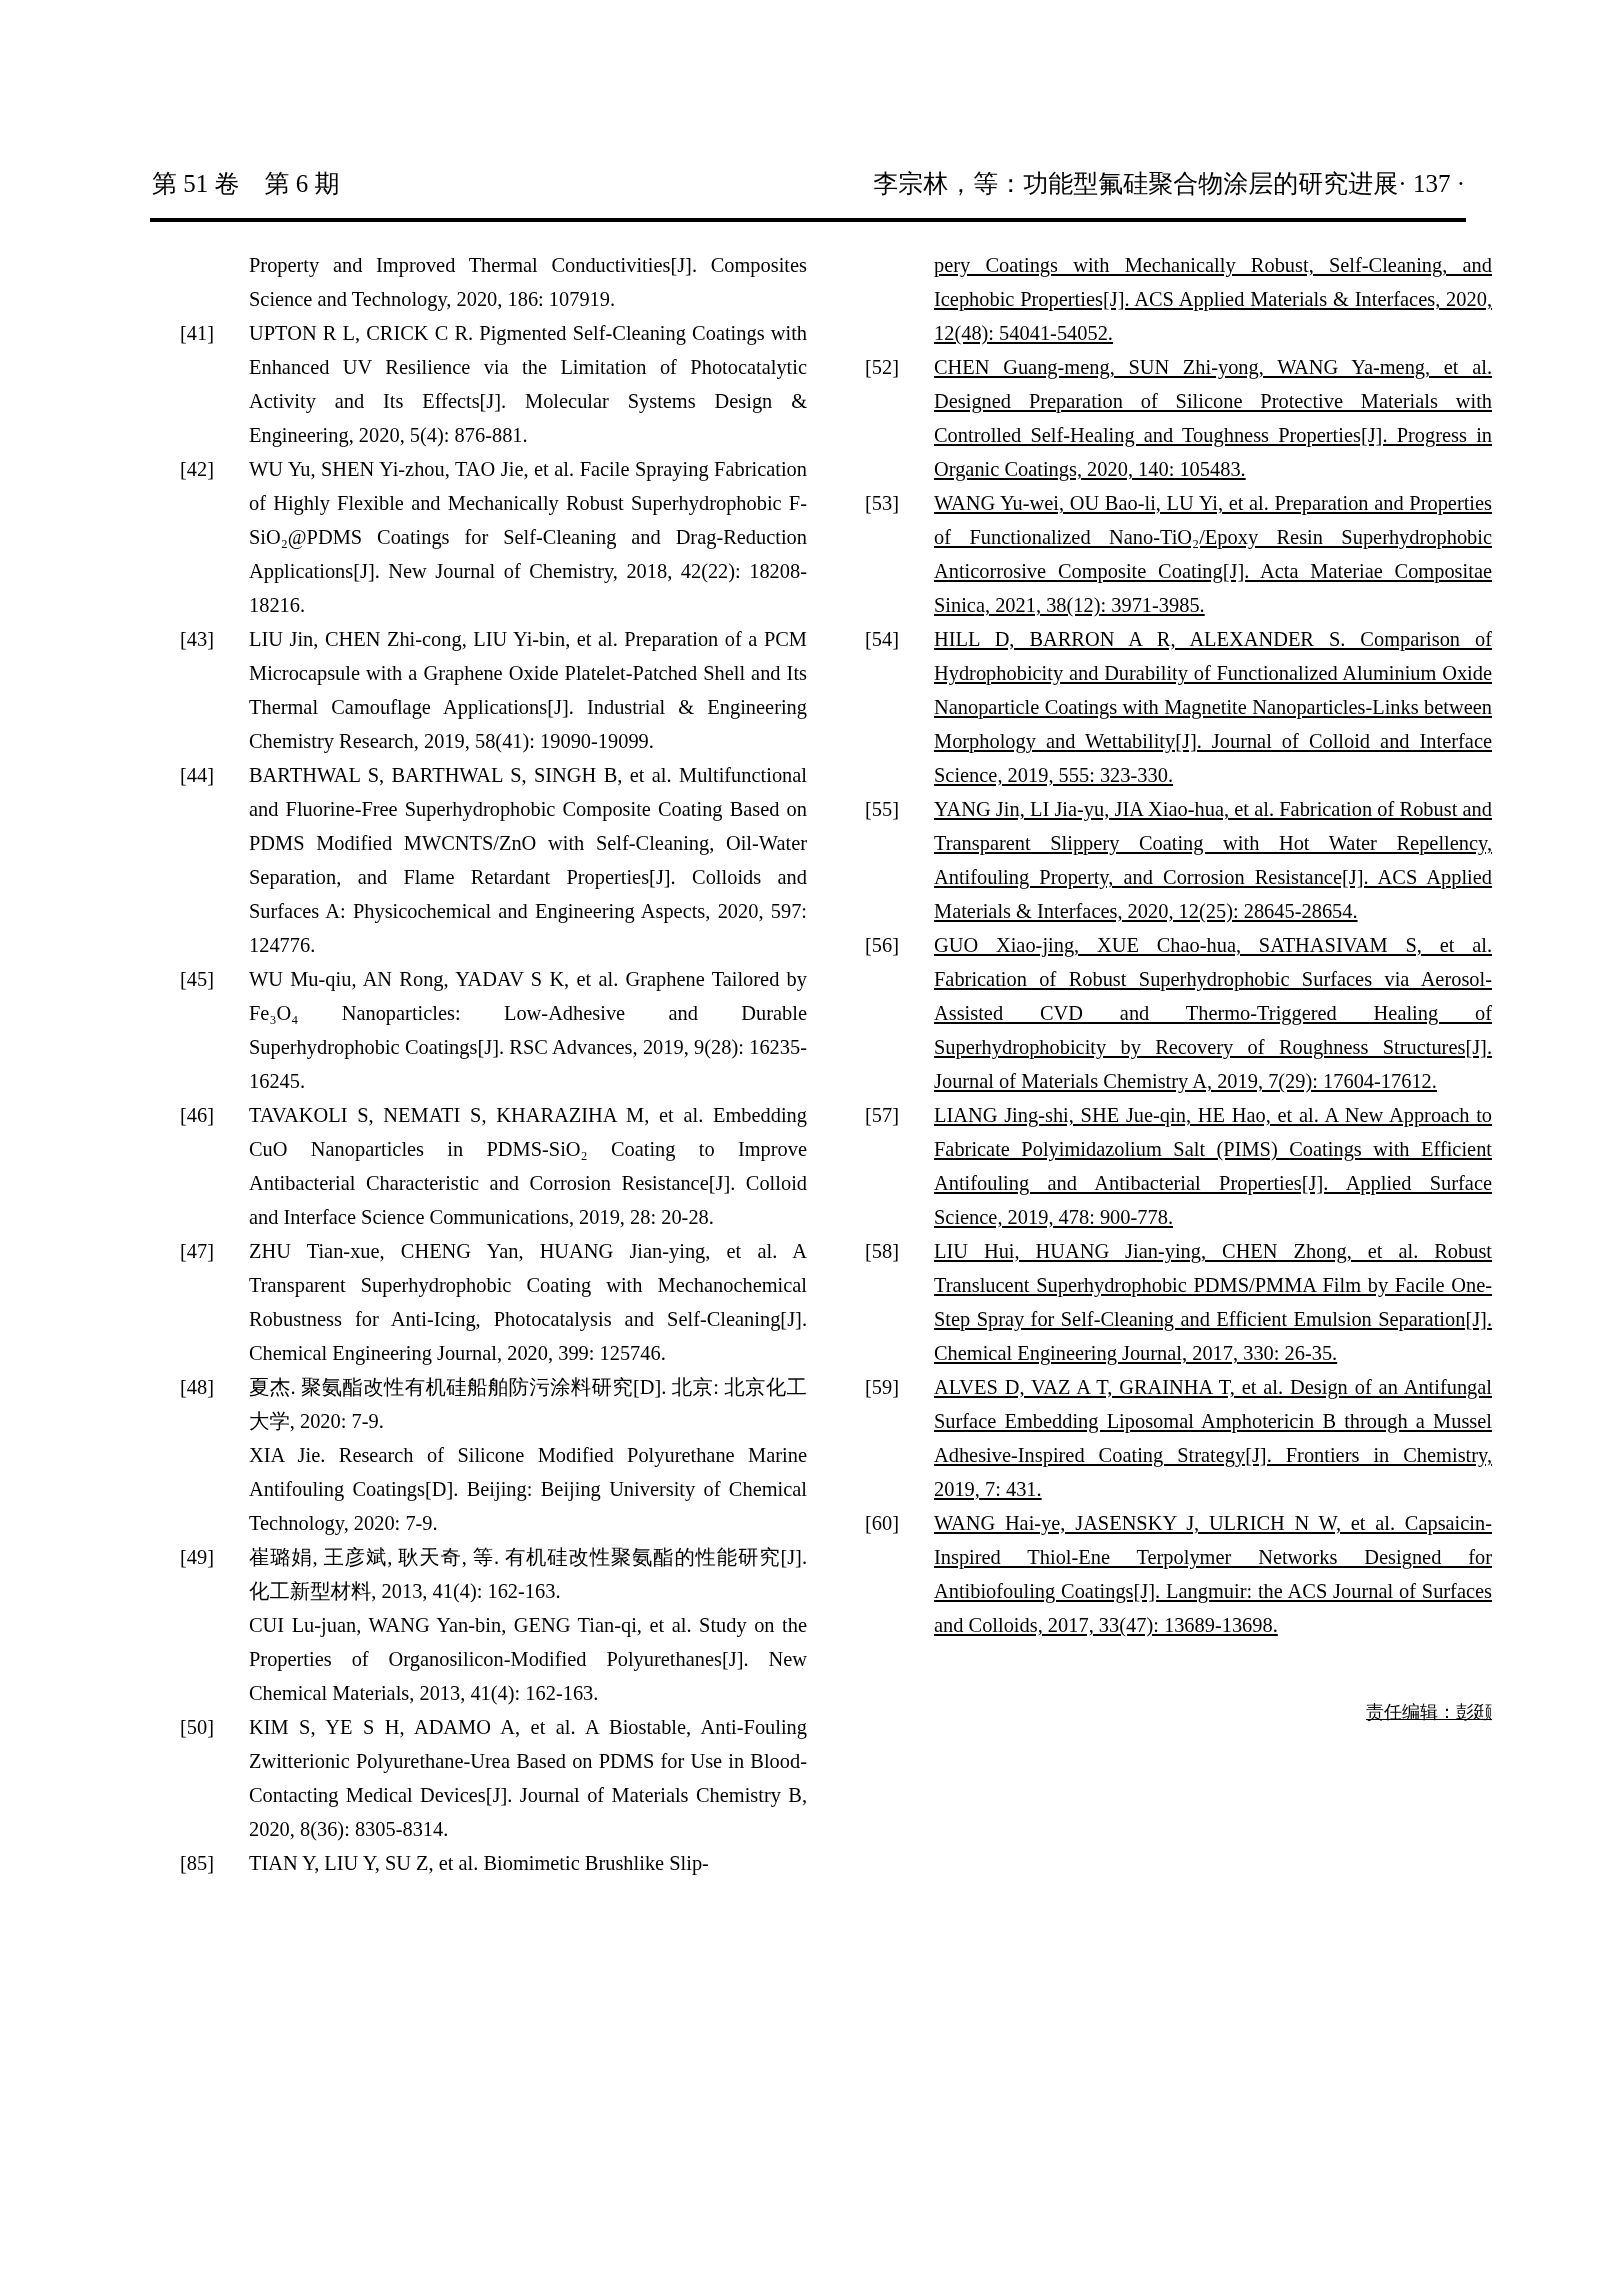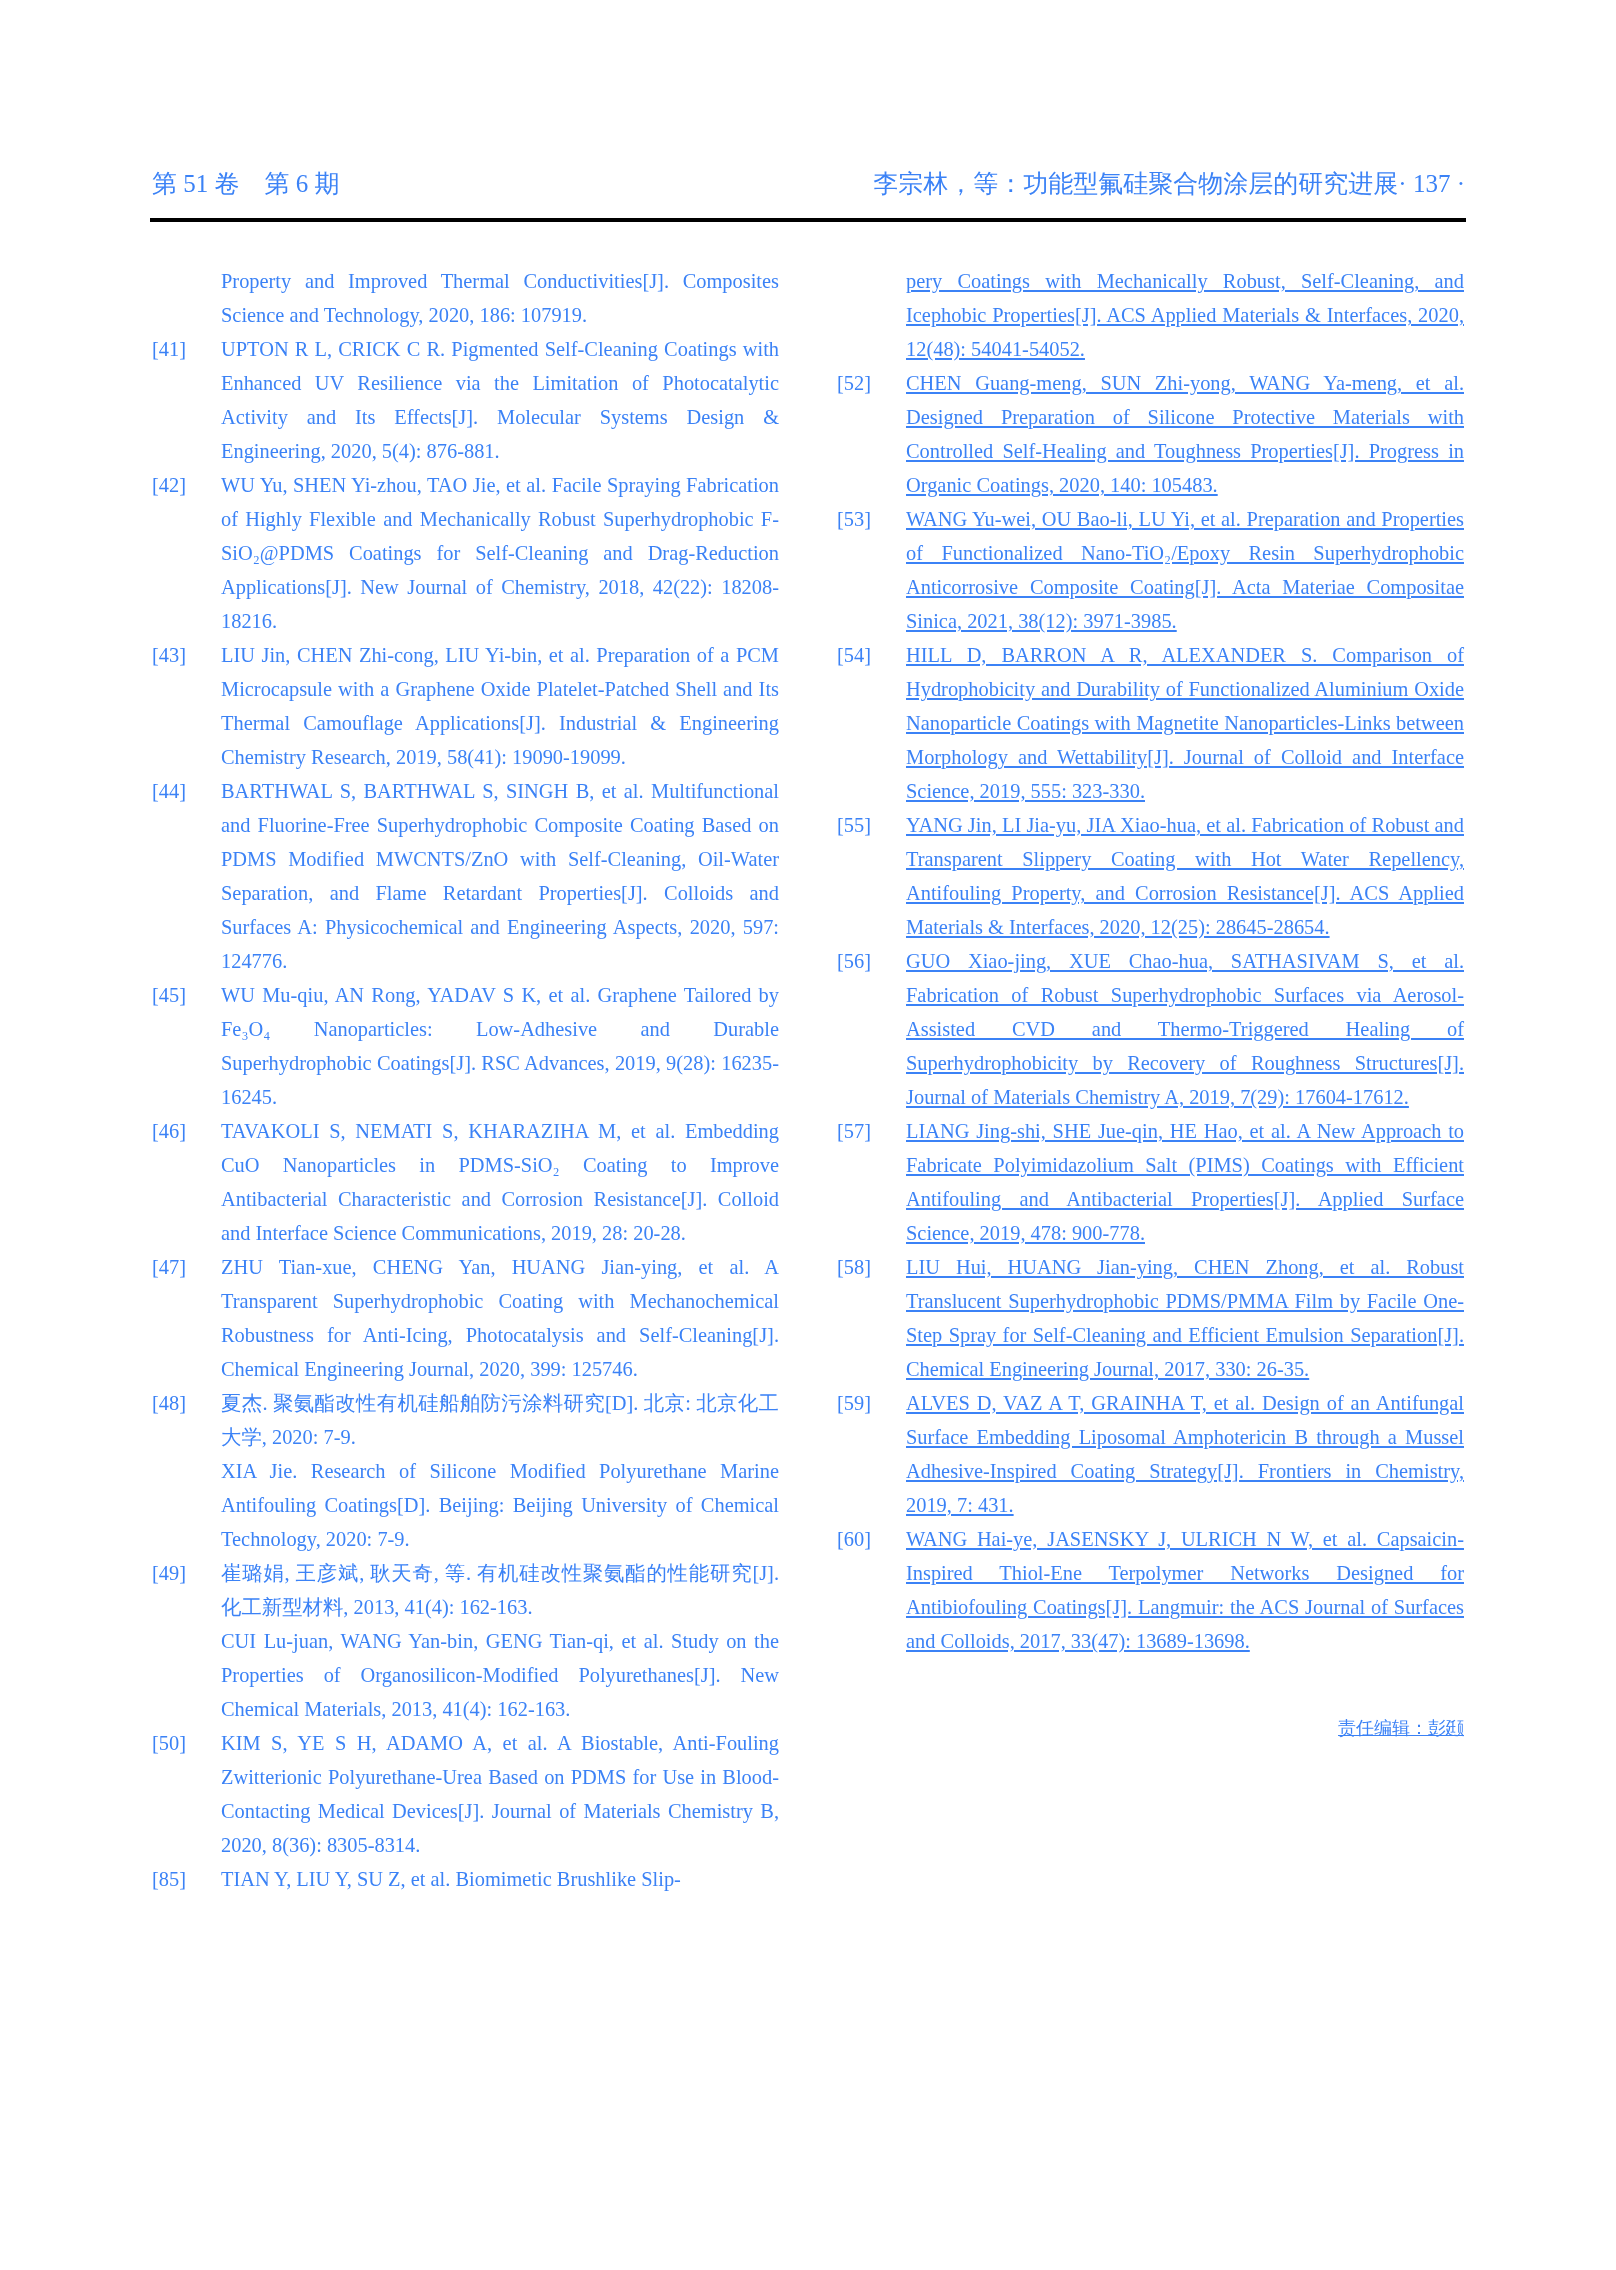--- a/index.html
+++ b/index.html
@@ -2,21 +2,21 @@
 <html style="font-size:15px"><head>
 <meta charset="utf-8">
 <style>
   html,body{margin:0;padding:0;background:#e8e8e8;}
   .page{
     position:relative;
     width:1617px;
     height:2270px;
     background:#ffffff;
     font-family:"Liberation Serif","DejaVu Serif",serif;
-    color:#3b82f6;
+    color:#000000;
     overflow:hidden;
     margin:0 auto;
   }
   .header{
     position:absolute;
     left:152px;
     top:169px;
     width:1313px;
     display:flex;
     justify-content:space-between;
@@ -32,25 +32,26 @@
   .rule{
     position:absolute;
     left:150px;
     top:218px;
     width:1316px;
     height:3.8px;
     background:#000;
   }
   .col{
     position:absolute;
-    top:264px;
+    top:248px;
     width:627px;
     font-size:20.4px;
     line-height:34px;
     text-align:justify;
+    margin-left:28px;
   }
   .col-left{left:152px;}
   .col-right{left:837px;text-decoration:underline;}
   .ref{position:relative;padding-left:69px;}
   .ref .num{position:absolute;left:0;top:0;}
   .ref .para{margin:0;text-align:justify;}
   .editor{
     margin-top:53px;
     text-align:right;
     font-size:18px;

